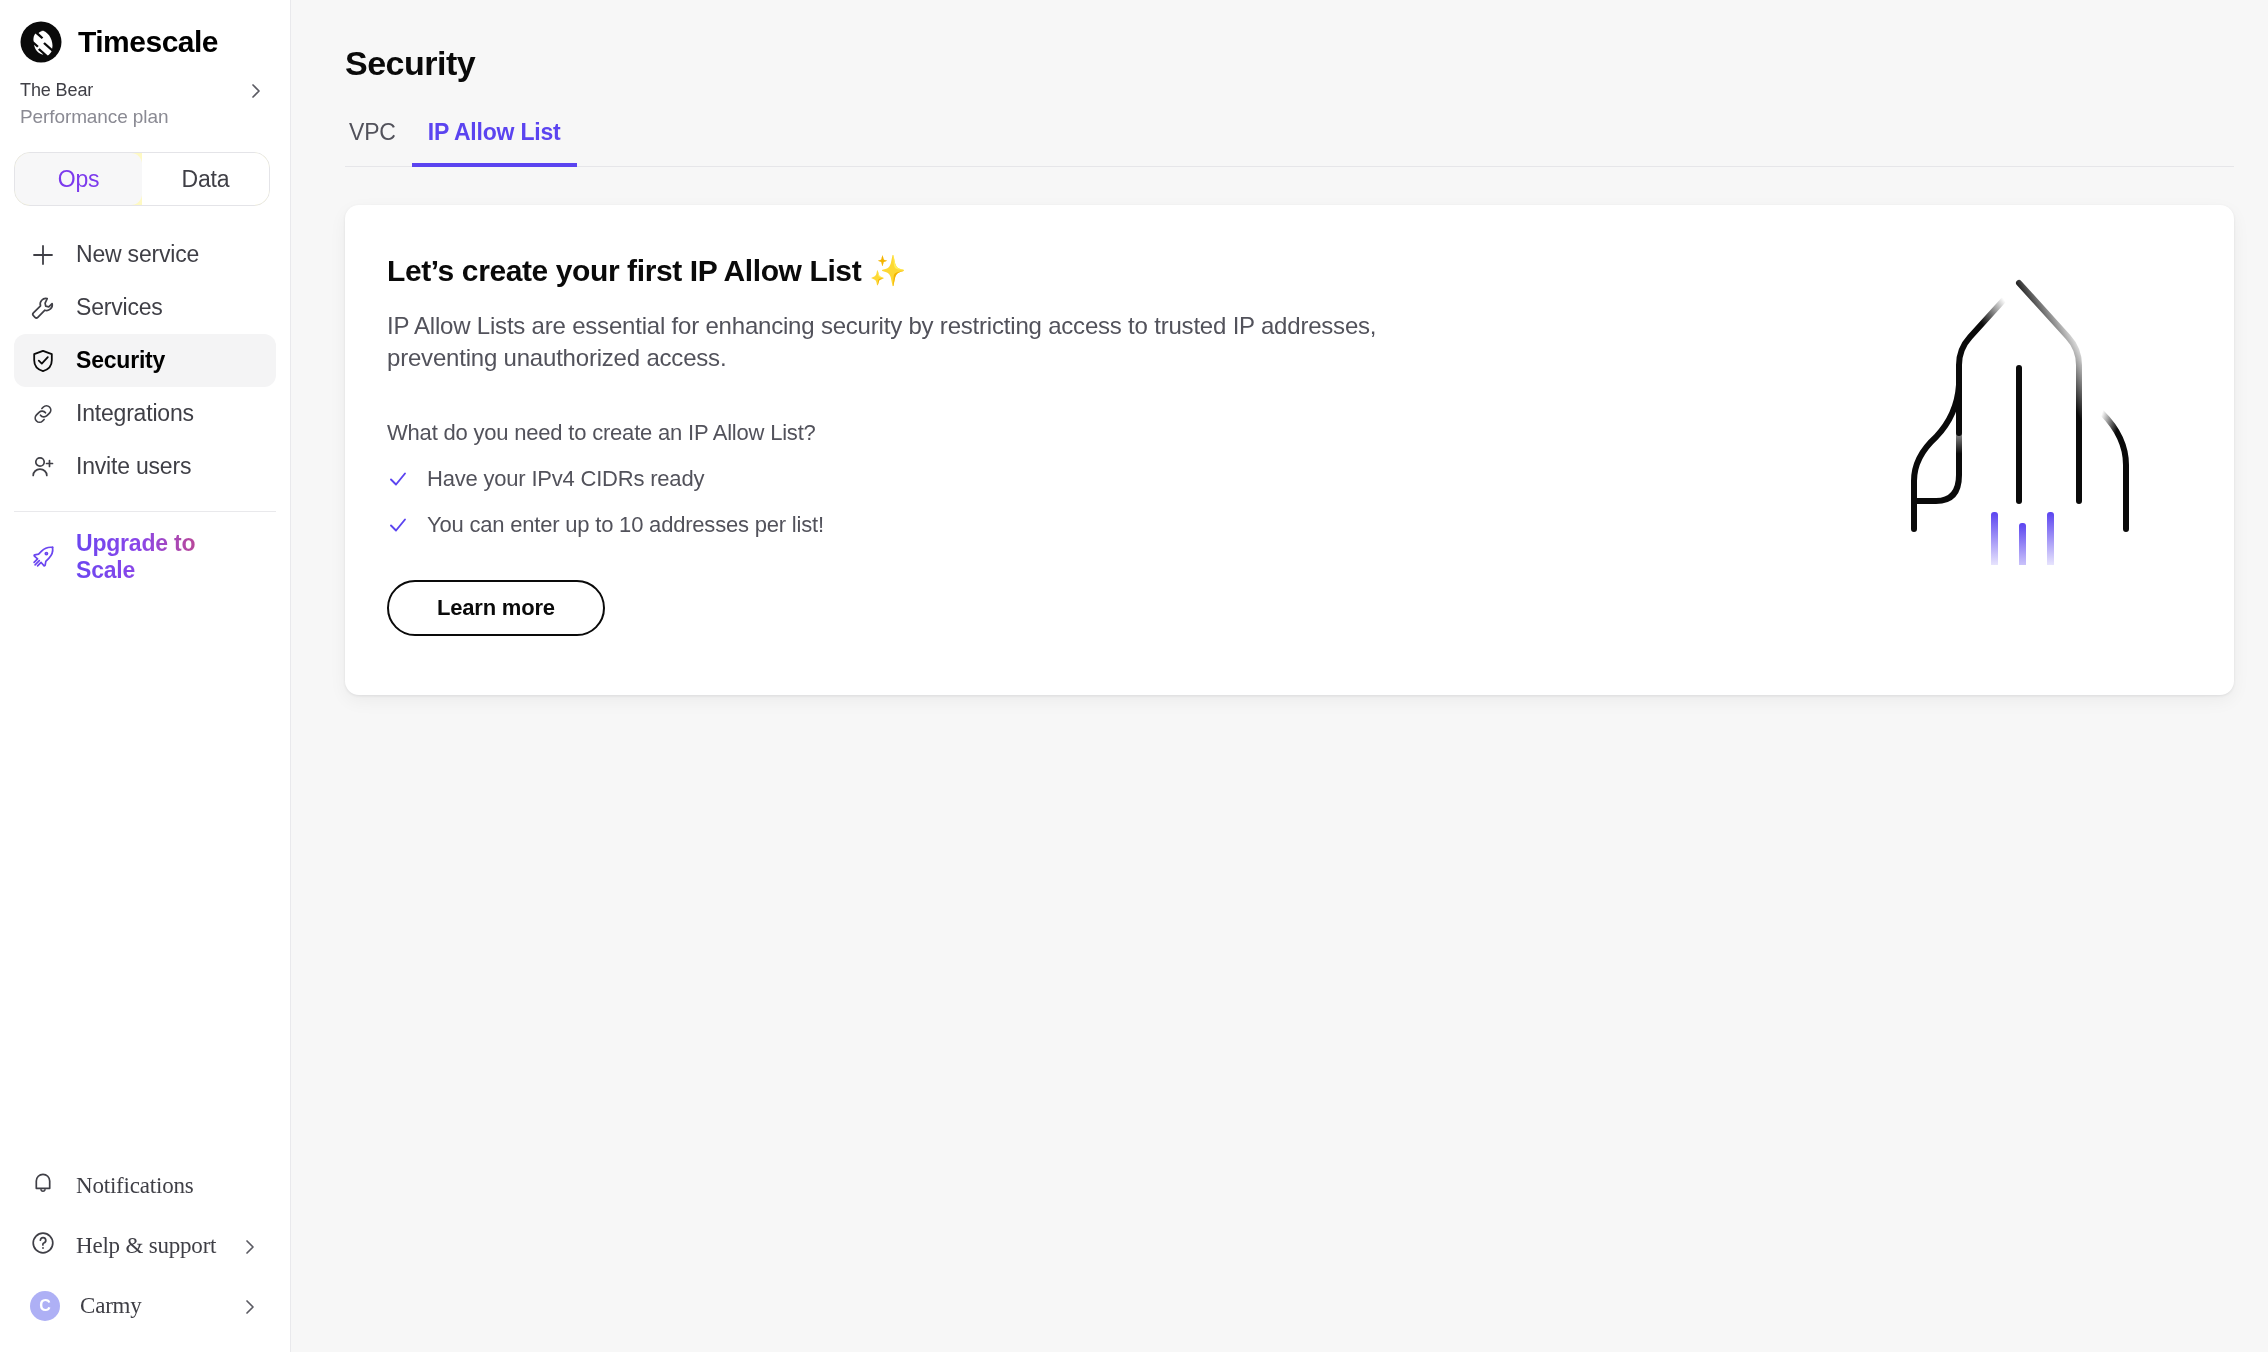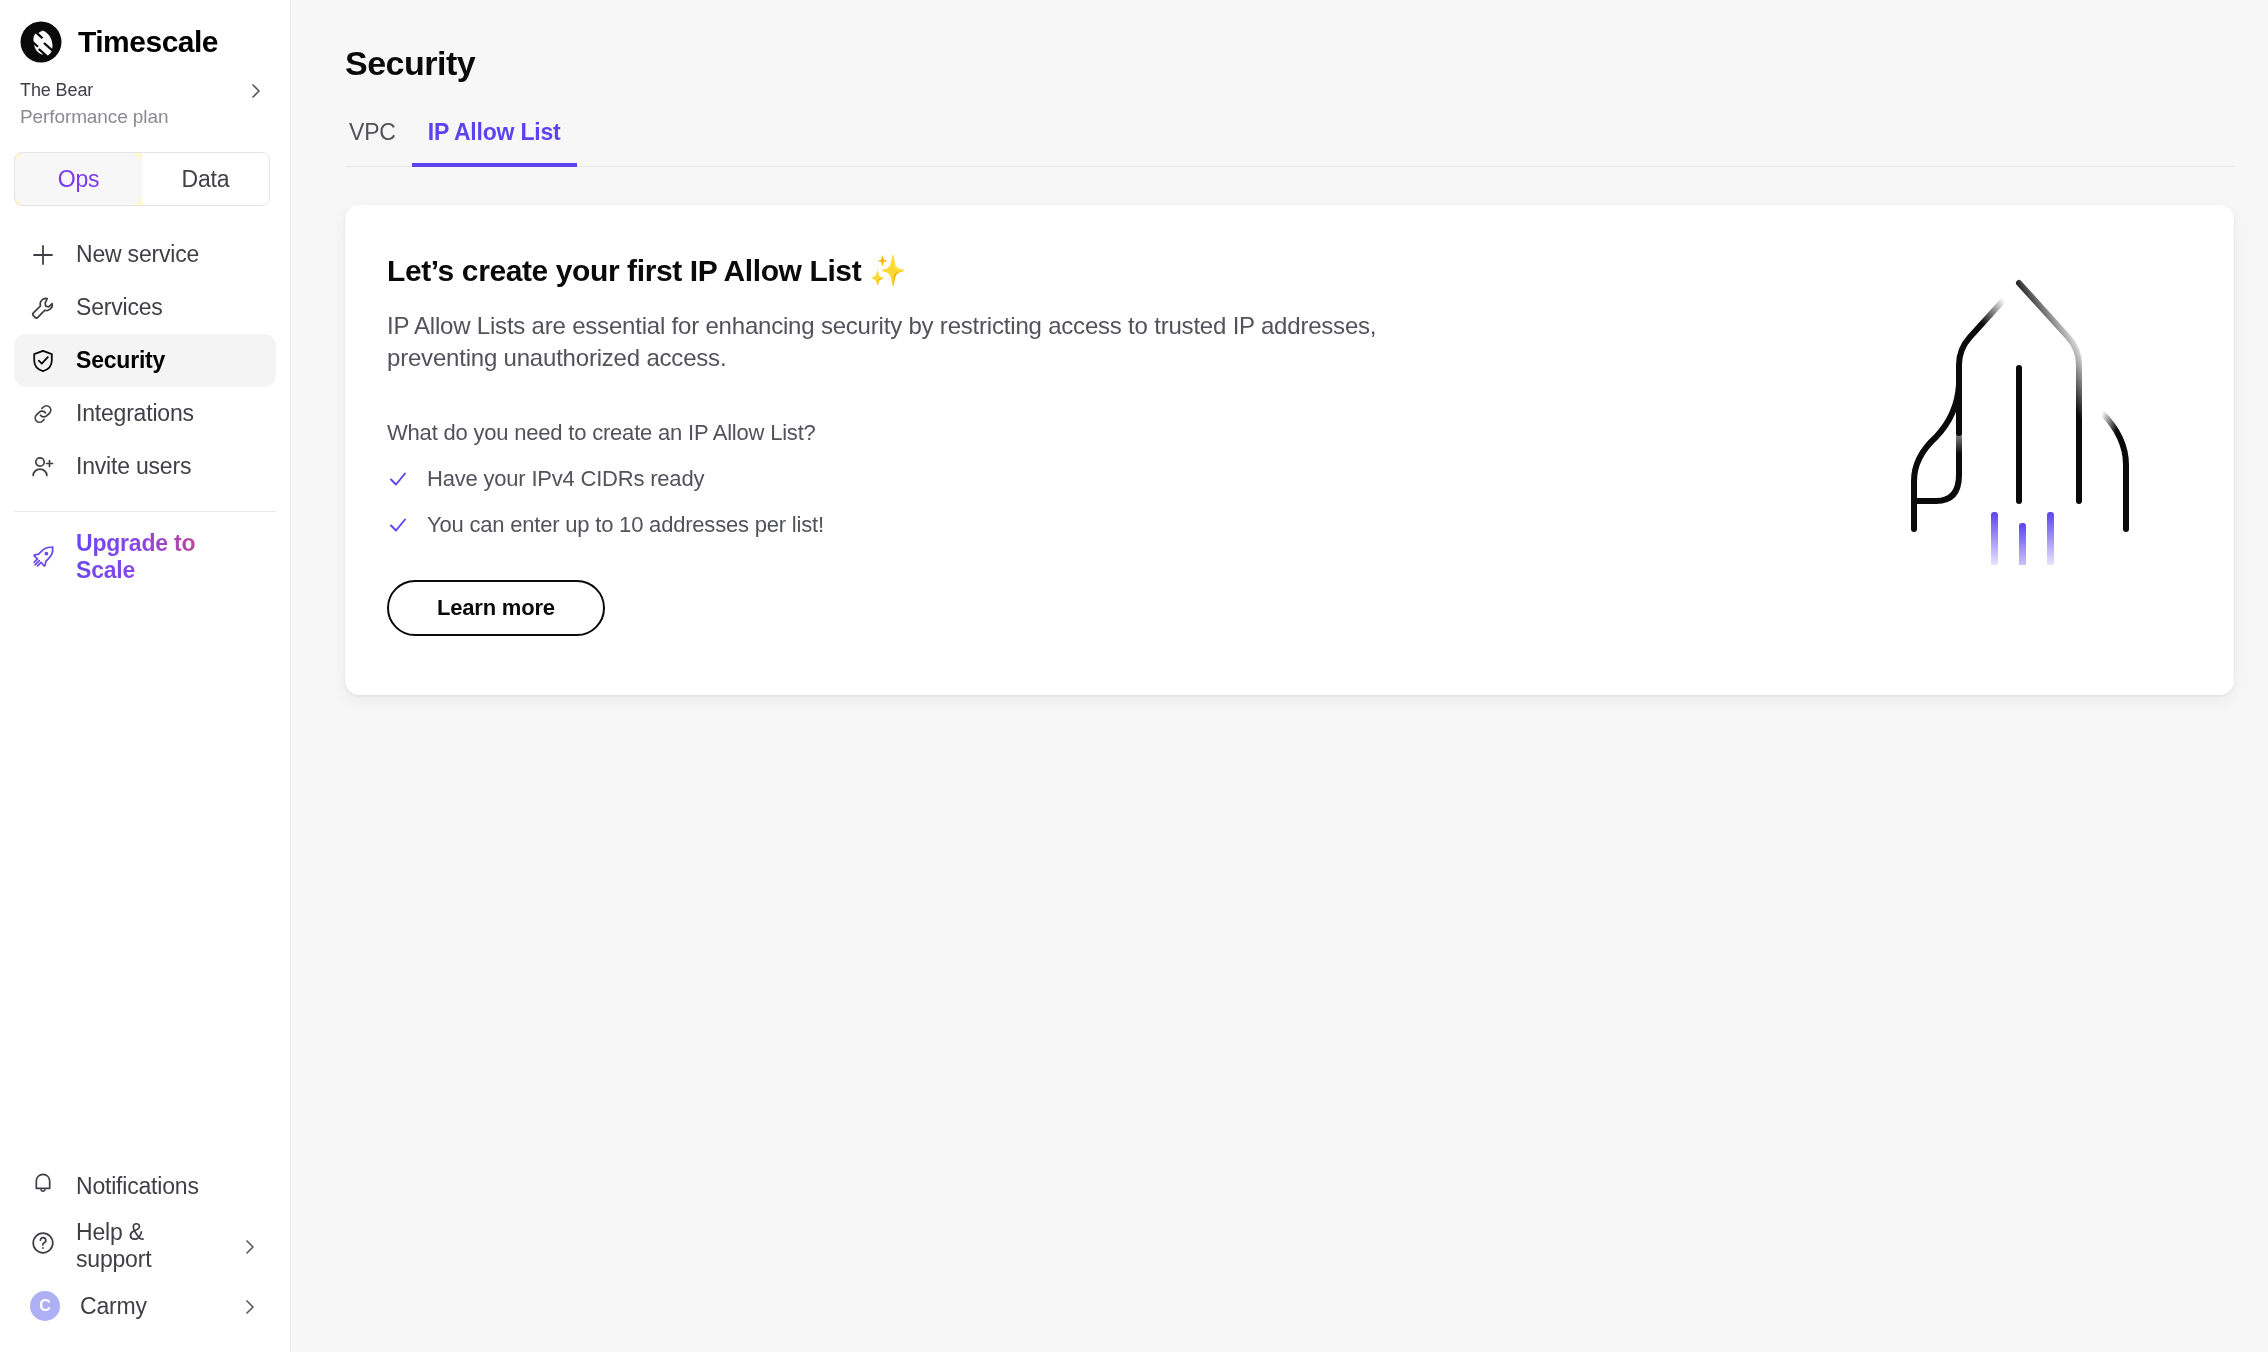--- a/index.html
+++ b/index.html
@@ -39,21 +39,21 @@
     cursor: pointer;
   }
   .org-name { font-size: 18px; color: #3f3f46; letter-spacing: -0.1px; }
   .org-plan { font-size: 19px; color: #8a8a93; margin-top: 5px; letter-spacing: -0.1px; }
   .chev { width: 20px; height: 20px; flex: 0 0 20px; }
 
   .seg {
     margin: 24px 20px 0 14px;
     height: 54px;
     border: 1px solid #e4e4e8;
-    border-radius: 8px;
+    border-radius: 16px;
     display: flex; overflow: hidden;
     background: #fef9c3;
   }
   .seg-item {
     flex: 1; display: flex; align-items: center; justify-content: center;
     font-size: 23px; cursor: pointer; letter-spacing: -0.2px;
     color: #3f3f46; background: #ffffff;
   }
   .seg-item.active {
     background: #f7f7f8; color: #7c3aed; font-weight: 400;
@@ -81,21 +81,21 @@
   }
 
   .spacer { flex: 1 1 auto; }
 
   .bottom { padding: 0 14px 16px 14px; }
   .bottom-row {
     display: flex; align-items: center; gap: 20px;
     height: 60px; padding: 0 16px; border-radius: 12px; cursor: pointer;
     color: #3f3f46; font-size: 23px; letter-spacing: -0.2px;
   }
-  .bottom-row .label { flex: 1 1 auto; }
+  .bottom-row .label { flex: 1 1 auto; font-family: Liberation Serif, serif; }
   .avatar {
     width: 30px; height: 30px; border-radius: 50%;
     background: #aeb0f5; color: #fff;
     display: flex; align-items: center; justify-content: center;
     font-size: 16px; font-weight: 700; flex: 0 0 30px;
   }
 
   
   .main {
     flex: 1 1 auto; height: 1352px;

